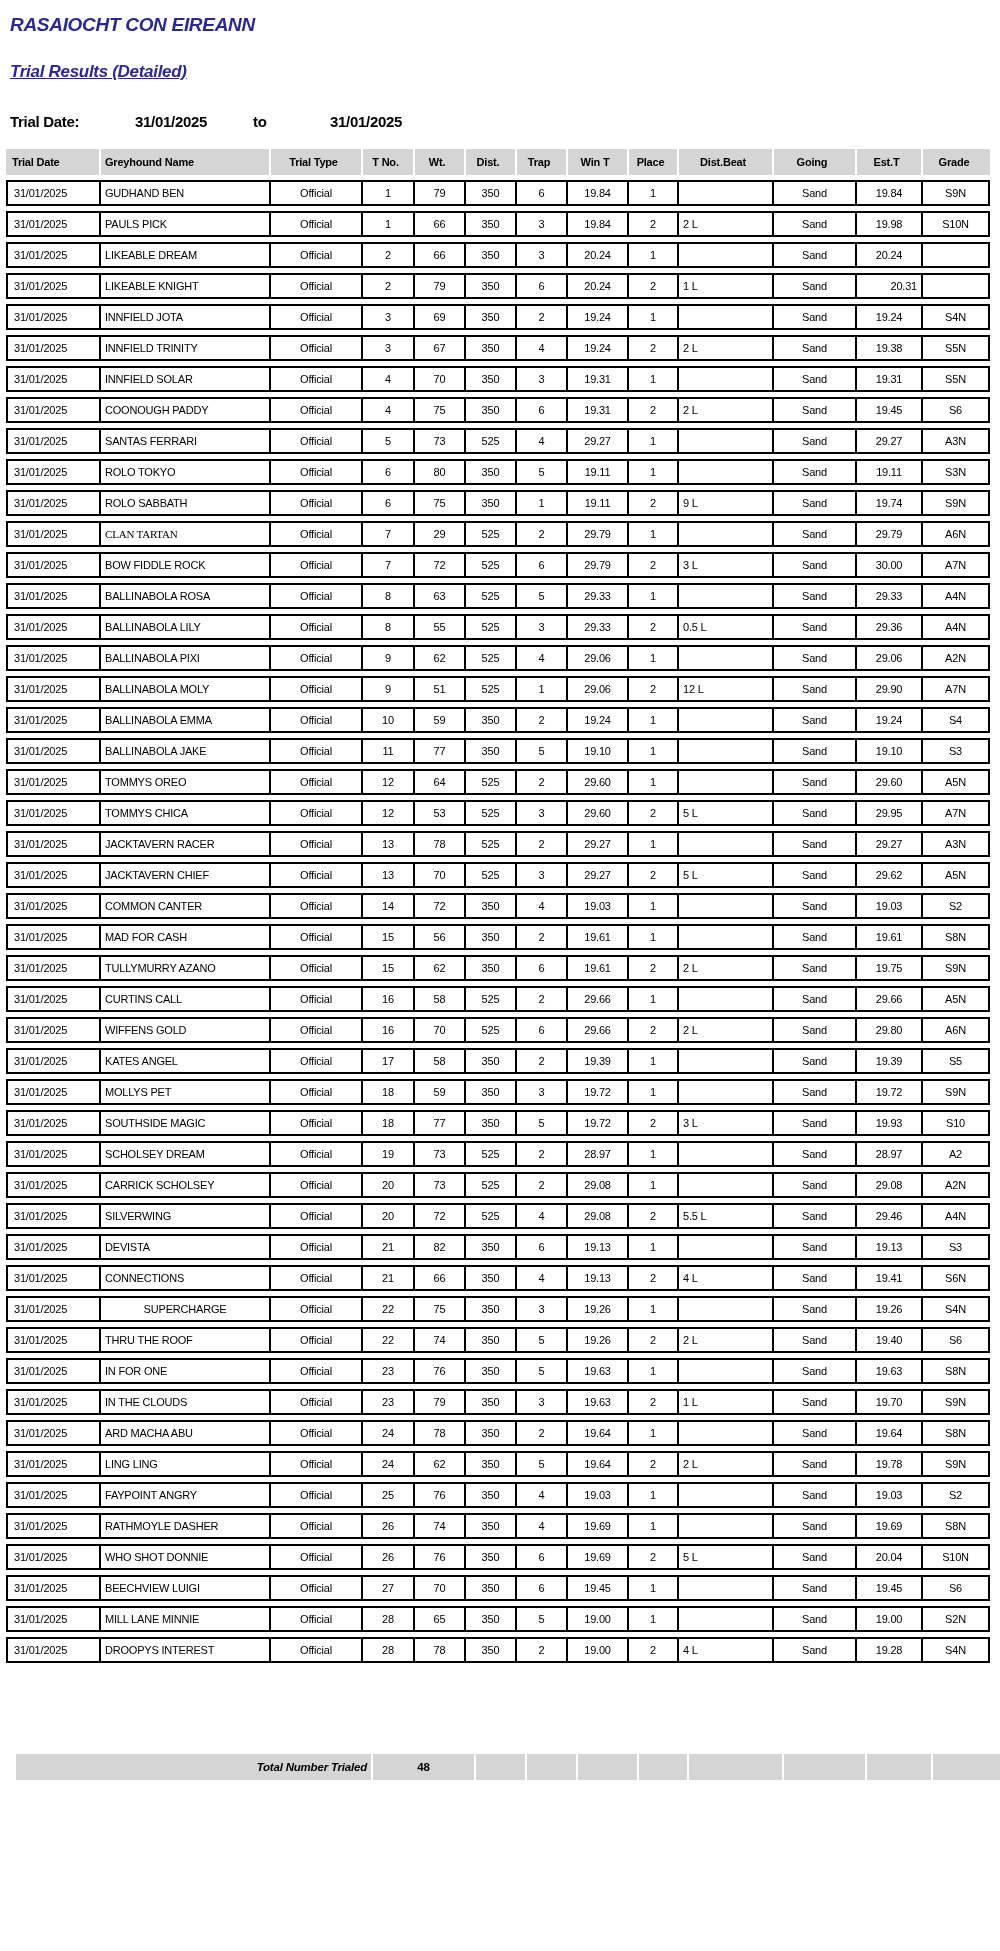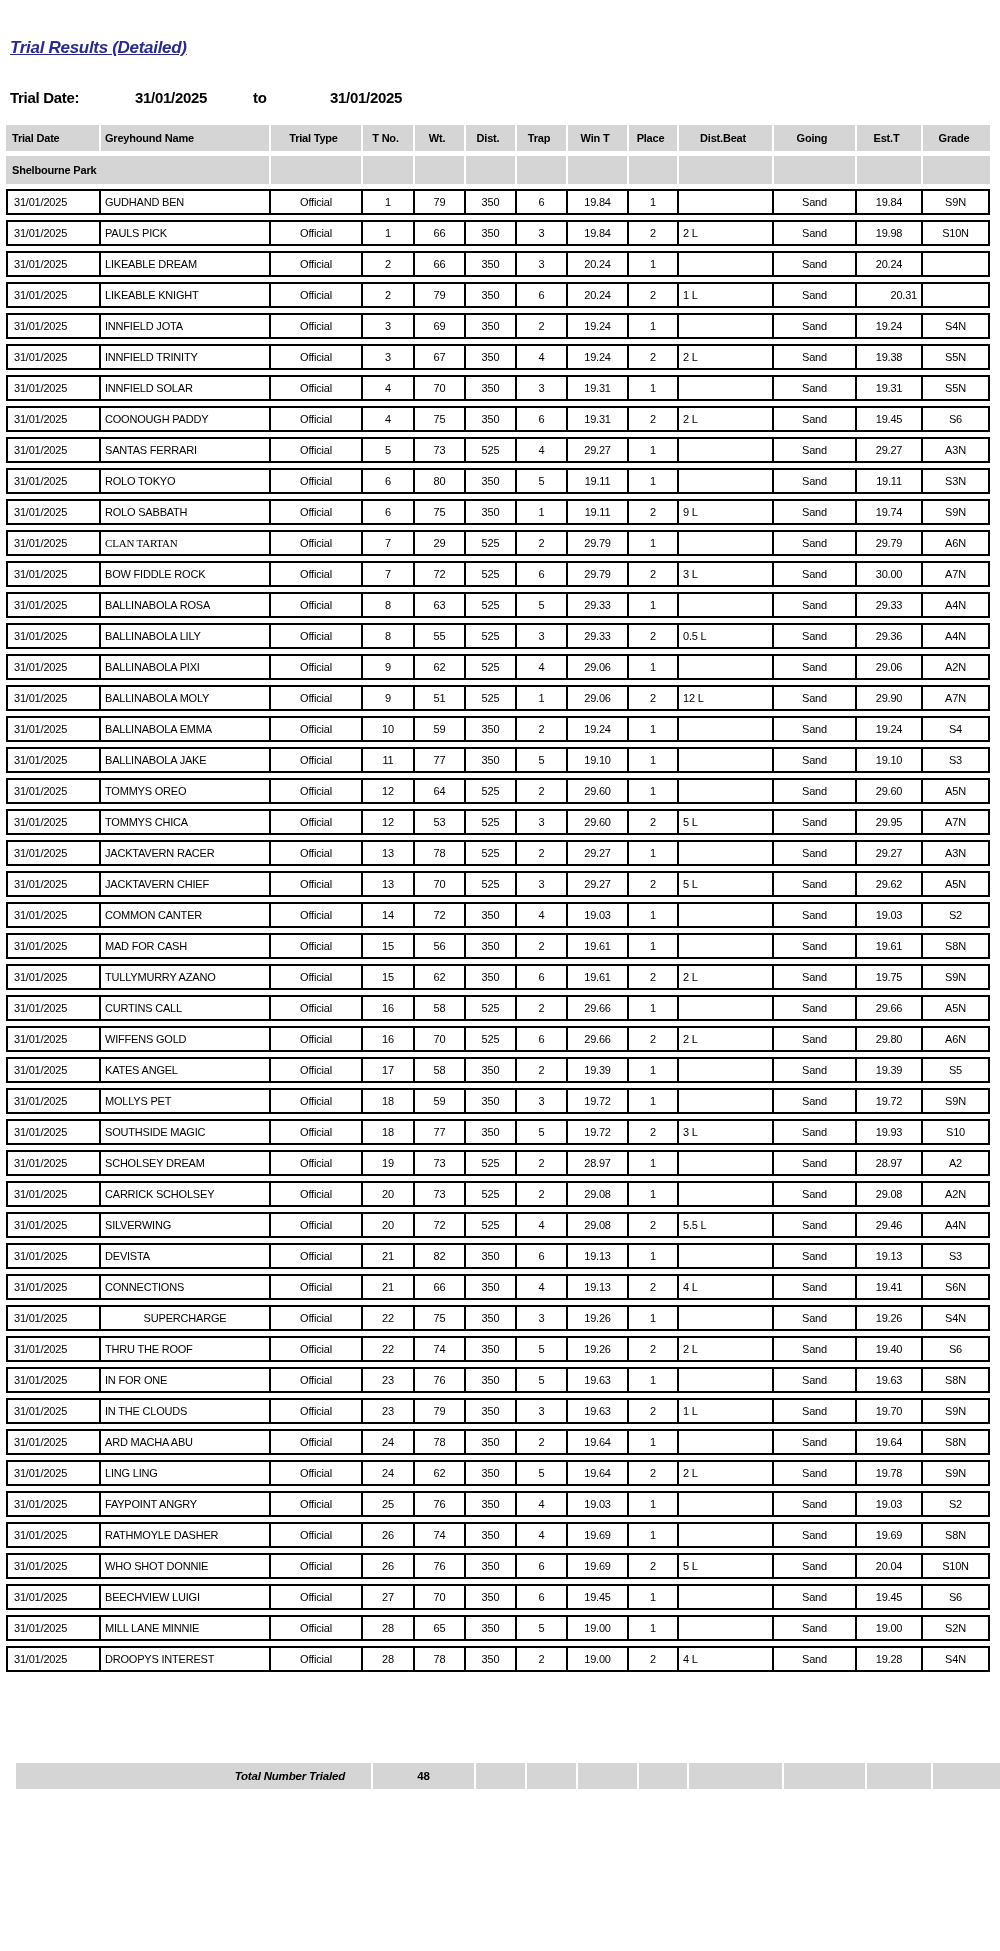--- a/index.html
+++ b/index.html
@@ -57,37 +57,38 @@
   table.results tbody td:first-child{border-left:2px solid #000;padding-left:6px;}
 
   table.totals{
     border-collapse:separate;border-spacing:0;table-layout:fixed;
     width:984px;margin:86px 0 0 6px;font-size:11.5px;letter-spacing:-0.2px;
   }
   table.totals td{
     background:var(--bar-gray);padding:7px 4px;border-right:2px solid #fff;white-space:nowrap;
   }
   table.totals td:last-child{border-right:none;}
-  table.totals td.total-label{font-weight:bold;font-style:italic;text-align:right;padding-right:26px;}
+  table.totals td.total-label{font-weight:bold;font-style:italic;text-align:right;padding-right:4px;}
   table.totals td.total-value{font-weight:bold;text-align:center;}
 
   .approval-line{position:relative;height:24px;margin-top:9px;font-size:11.5px;}
   .approval-line .report-date{
     position:absolute;left:0;width:352px;text-align:right;font-weight:bold;font-style:italic;
   }
   .approval-line .approved-by{position:absolute;left:505px;font-weight:bold;font-style:italic;}
   .approval-line .sig-line{
     position:absolute;left:631px;width:346px;top:15px;border-top:2px solid var(--line-gray);
   }
 </style>
 </head>
 <body>
 
 <div class="page">
 
+  <div class="org-title">RASAIOCHT CON EIREANN</div>
   <div class="report-title">Trial Results (Detailed)</div>
 
   <div class="trial-date-line">
     <span class="lbl">Trial Date:</span>
     <span class="d1">31/01/2025</span>
     <span class="to">to</span>
     <span class="d2">31/01/2025</span>
   </div>
 
   <table class="results">
@@ -115,34 +116,20 @@
           <th style="text-align: center;">Wt.</th>
           <th style="text-align: center;">Dist.</th>
           <th style="text-align: center;">Trap</th>
           <th style="text-align: center;">Win T</th>
           <th style="text-align: center;">Place</th>
           <th style="text-align: center;">Dist.Beat</th>
           <th style="text-align: center;">Going</th>
           <th style="text-align: center;">Est.T</th>
           <th style="text-align: center;">Grade</th>
         </tr>
-      <tr class="venue">
-          <td colspan="2">Shelbourne Park</td>
-          <td></td>
-          <td></td>
-          <td></td>
-          <td></td>
-          <td></td>
-          <td></td>
-          <td></td>
-          <td></td>
-          <td></td>
-          <td></td>
-          <td></td>
-        </tr>
     </thead>
     <tbody>
         <tr>
           <td style="text-align: left;">31/01/2025</td>
           <td style="text-align: left;">GUDHAND BEN</td>
           <td style="text-align: center;">Official</td>
           <td style="text-align: center;">1</td>
           <td style="text-align: center;">79</td>
           <td style="text-align: center;">350</td>
           <td style="text-align: center;">6</td>

